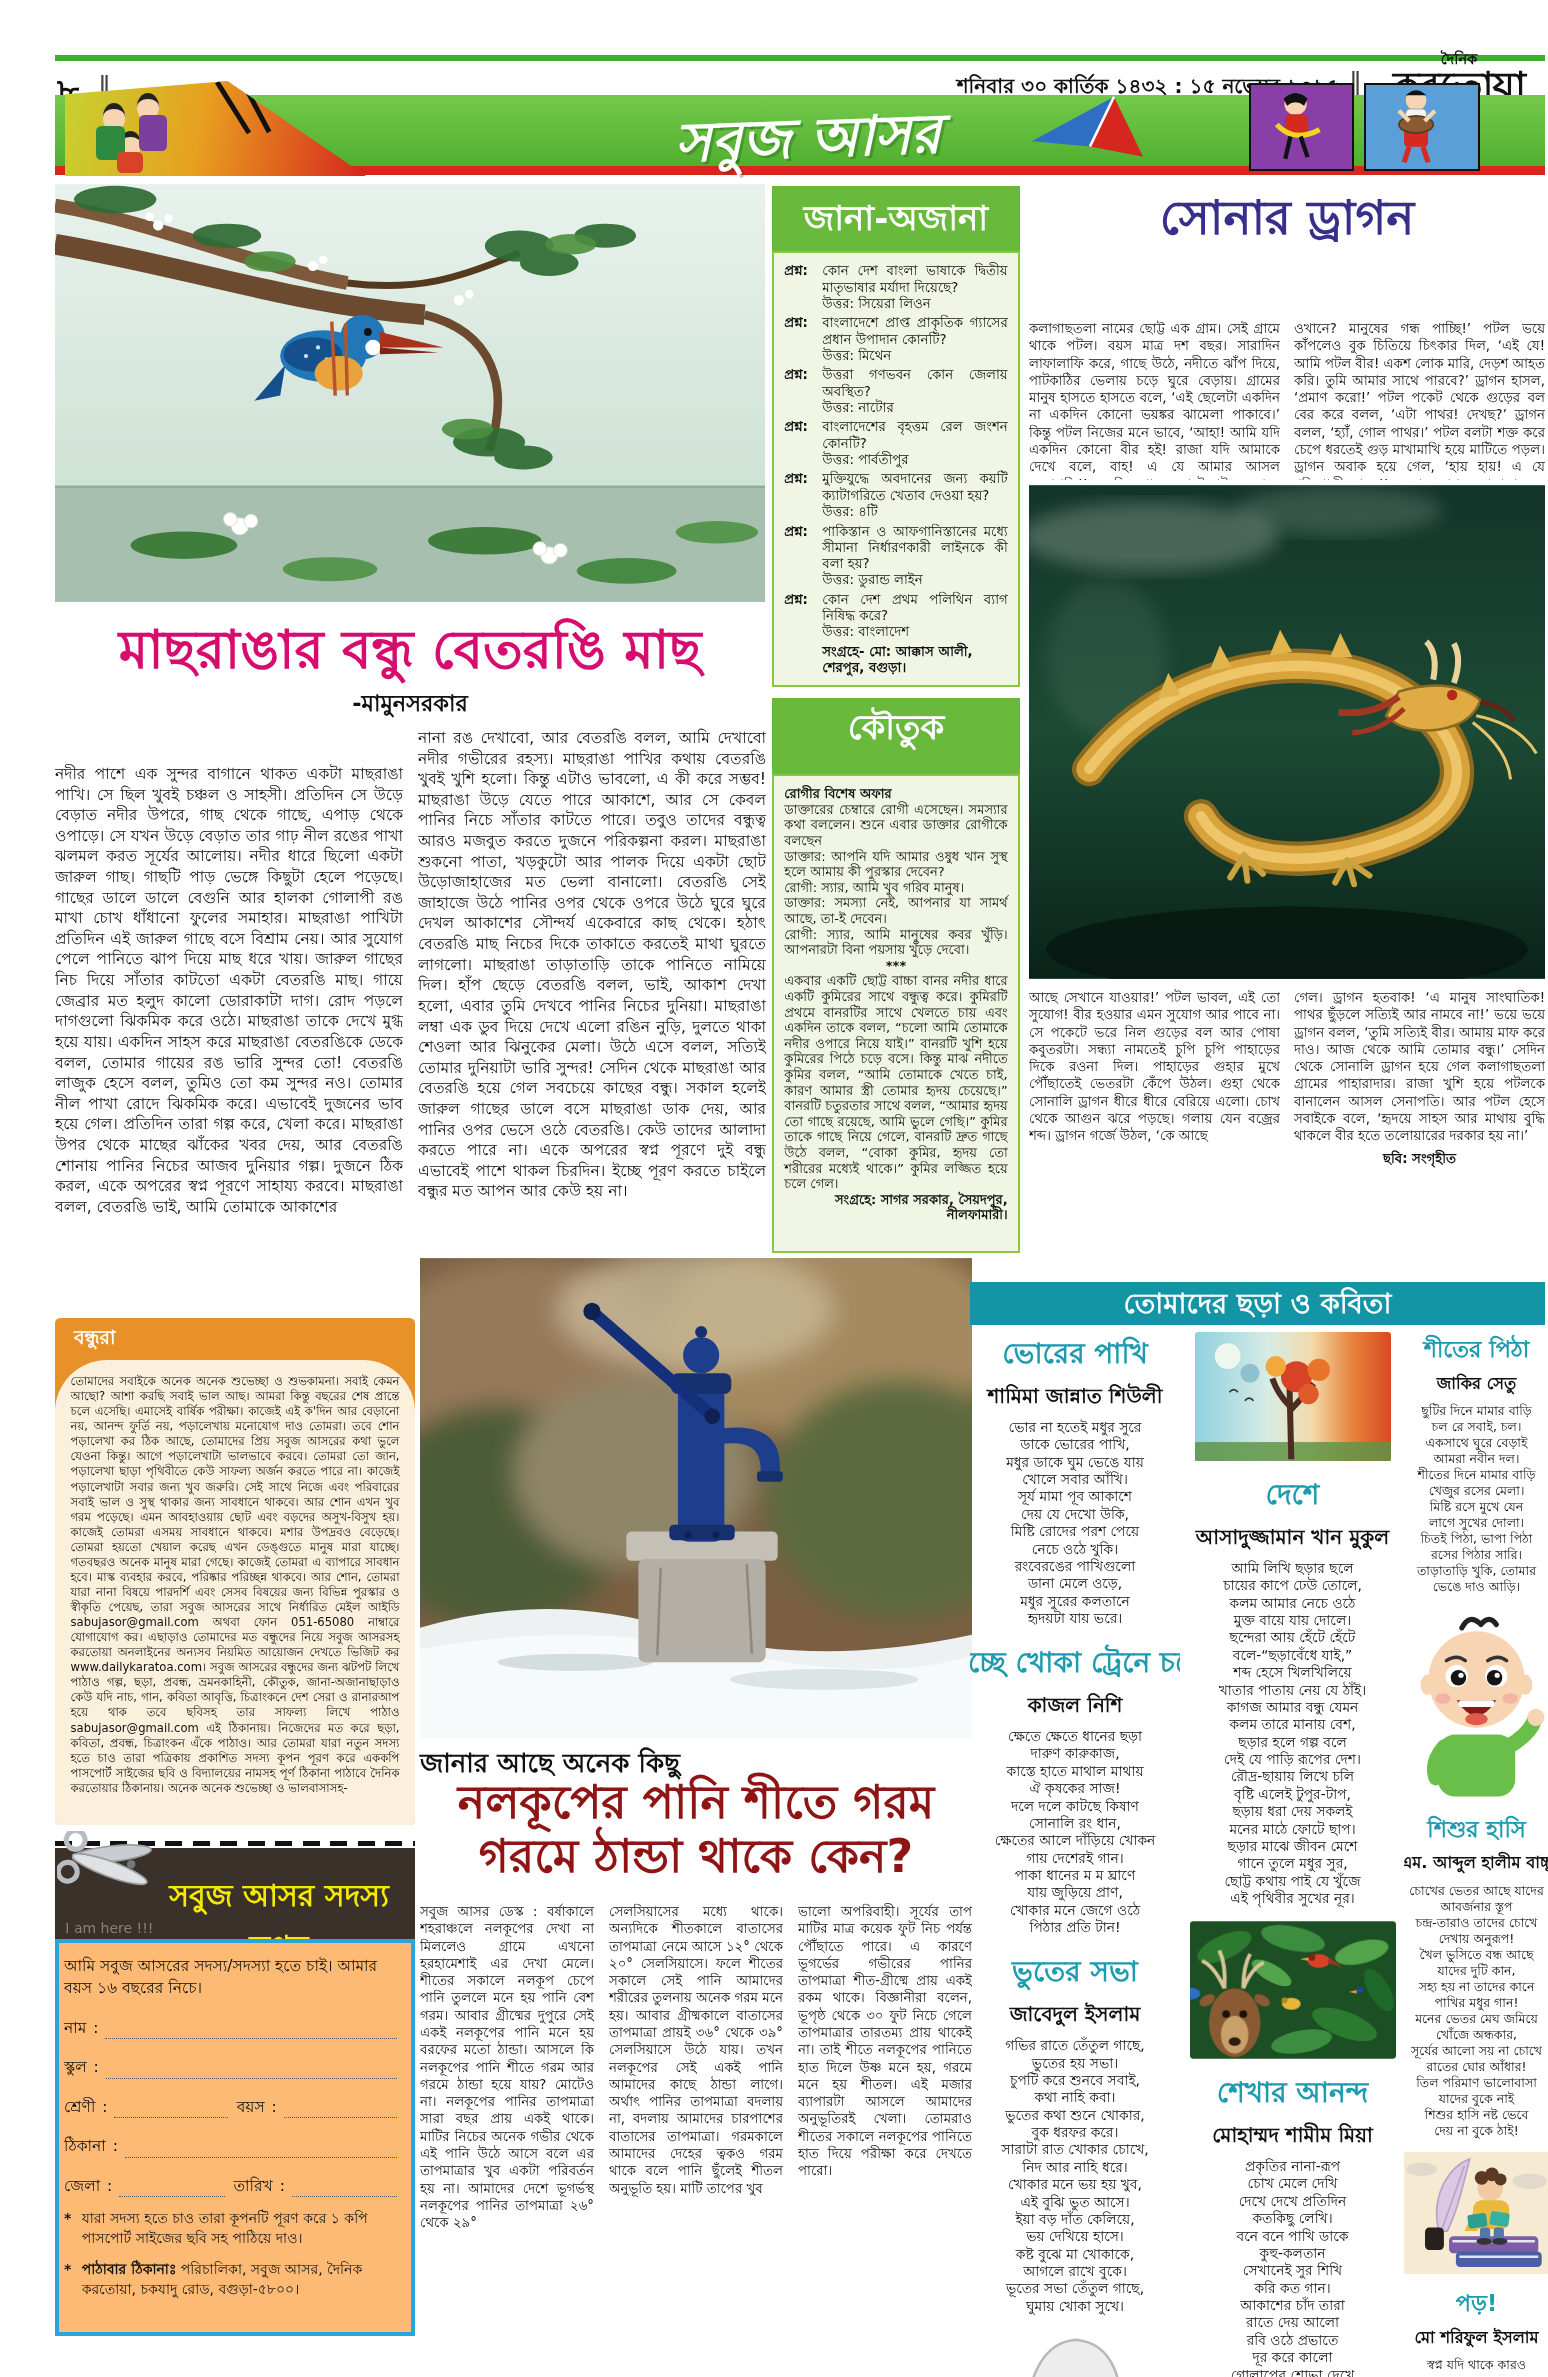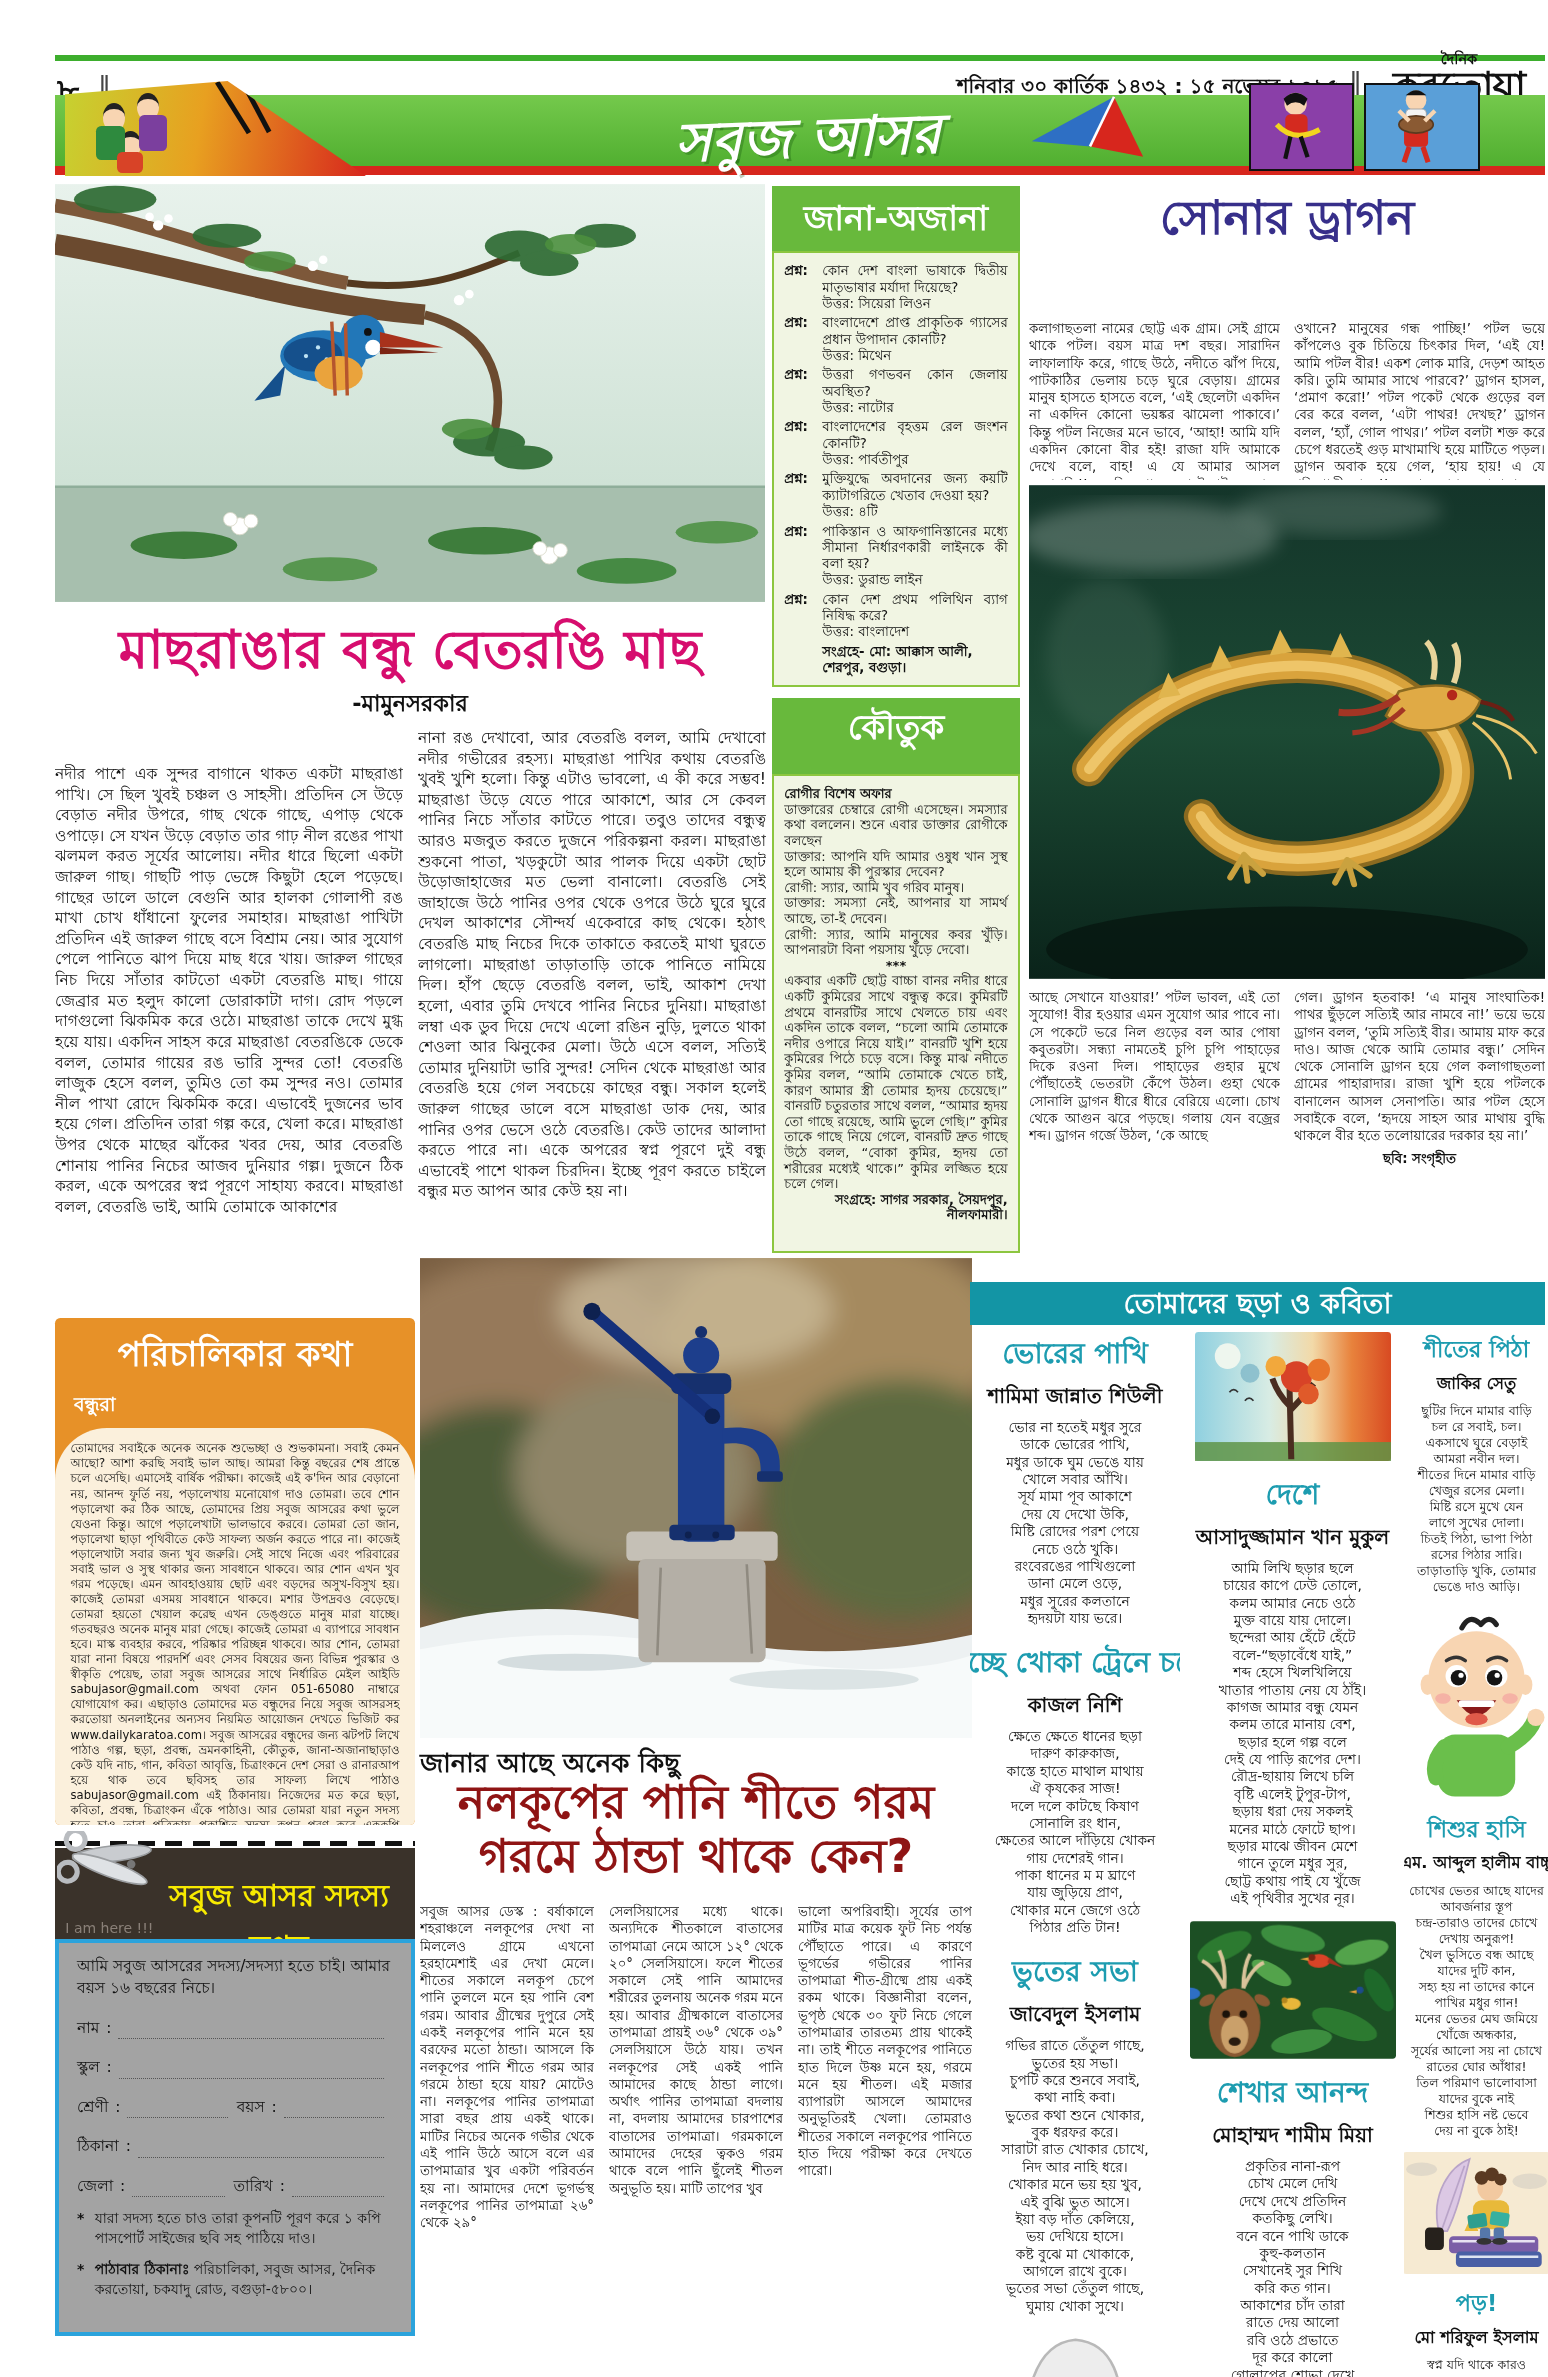--- a/index.html
+++ b/index.html
@@ -69,22 +69,22 @@
   
   .pump-kicker{left:420px;top:1743px;width:552px;font-size:26px;font-weight:800;text-align:left;}
   .pump-title{left:420px;top:1775px;width:552px;font-size:46px;line-height:1.18;font-weight:800;color:#8f1414;text-align:center;}
   .pump-col{top:1903px;width:174px;height:470px;overflow:hidden;font-size:13.3px;line-height:1.3;}
   
   .cp-dashes{left:55px;top:1841px;width:360px;height:5.2px;
      background:repeating-linear-gradient(90deg,#111 0 17px,transparent 17px 27.5px);}
   .cp-head{left:55px;top:1848px;width:360px;height:91px;background:#3a322a;}
   .cp-title{position:absolute;left:95px;top:24px;width:258px;color:#f7ea00;font-size:30px;font-weight:800;text-align:center;}
   .cp-note-tiny{position:absolute;left:10.3px;top:72px;color:#8a8078;font-size:14px;text-align:right;}
-  .cp-body{left:55px;top:1939px;width:360px;height:397px;background:#a3a3a3;border:4.3px solid #2ba3dc;
-     box-sizing:border-box;padding:12px 18px;font-size:15.5px;line-height:1.45;}
+  .cp-body{left:55px;top:1939px;width:360px;height:397px;background:#fdba74;border:4.3px solid #2ba3dc;
+     box-sizing:border-box;padding:12px 5px;font-size:15.5px;line-height:1.45;}
   .cp-row{display:flex;align-items:flex-end;margin-top:17px;}
   .cp-lab{font-weight:400;margin-right:6.9px;}
   .cp-colon{margin-right:6.9px;}
   .cp-line{flex:1;border-bottom:1.7px dotted #555;height:17px;margin-right:8.6px;}
   .cp-note{display:flex;margin-top:12px;font-size:14px;line-height:1.4;}
   .cp-star{font-weight:800;margin-right:10.3px;}
   .cp-bold{font-weight:800;}
   
   .poem-band{left:970px;top:1282px;width:575px;height:43px;background:#1395a5;color:#fff;
      font-size:27.5px;font-weight:800;text-align:center;line-height:43px;}
@@ -365,21 +365,20 @@
     </svg>
   </div>
 
   <div class="abs drag-c3 storytext just">আছে সেখানে যাওয়ার!’ পটল ভাবল, এই তো সুযোগ! বীর হওয়ার এমন সুযোগ আর পাবে না। সে পকেটে ভরে নিল গুড়ের বল আর পোষা কবুতরটা। সন্ধ্যা নামতেই চুপি চুপি পাহাড়ের দিকে রওনা দিল। পাহাড়ের গুহার মুখে পৌঁছাতেই ভেতরটা কেঁপে উঠল। গুহা থেকে সোনালি ড্রাগন ধীরে ধীরে বেরিয়ে এলো। চোখ থেকে আগুন ঝরে পড়ছে। গলায় যেন বজ্রের শব্দ। ড্রাগন গর্জে উঠল, ‘কে আছে</div>
   <div class="abs drag-c4 storytext just">
     <span>গেল। ড্রাগন হতবাক! ‘এ মানুষ সাংঘাতিক! পাথর ছুঁড়লে সত্যিই আর নামবে না!’ ভয়ে ভয়ে ড্রাগন বলল, ‘তুমি সত্যিই বীর। আমায় মাফ করে দাও। আজ থেকে আমি তোমার বন্ধু।’ সেদিন থেকে সোনালি ড্রাগন হয়ে গেল কলাগাছতলা গ্রামের পাহারাদার। রাজা খুশি হয়ে পটলকে বানালেন আসল সেনাপতি। আর পটল হেসে সবাইকে বলে, ‘হৃদয়ে সাহস আর মাথায় বুদ্ধি থাকলে বীর হতে তলোয়ারের দরকার হয় না।’</span>
     <div class="photo-credit">ছবি: সংগৃহীত</div>
   </div>
 
   <div class="abs pk-box">
-    <div class="pk-title">পরিচালিকার কথা</div>
     <div class="pk-salut">বন্ধুরা</div>
     <div class="pk-body just">
       <span>তোমাদের সবাইকে অনেক অনেক শুভেচ্ছা ও শুভকামনা। সবাই কেমন আছো? আশা করছি সবাই ভাল আছ। আমরা কিন্তু বছরের শেষ প্রান্তে চলে এসেছি। এমাসেই বার্ষিক পরীক্ষা। কাজেই এই ক'দিন আর বেড়ানো নয়, আনন্দ ফুর্তি নয়, পড়ালেখায় মনোযোগ দাও তোমরা। তবে শোন পড়ালেখা কর ঠিক আছে, তোমাদের প্রিয় সবুজ আসরের কথা ভুলে যেওনা কিন্তু। আগে পড়ালেখাটা ভালভাবে করবে। তোমরা তো জান, পড়ালেখা ছাড়া পৃথিবীতে কেউ সাফল্য অর্জন করতে পারে না। কাজেই পড়ালেখাটা সবার জন্য খুব জরুরি। সেই সাথে নিজে এবং পরিবারের সবাই ভাল ও সুস্থ থাকার জন্য সাবধানে থাকবে। আর শোন এখন খুব গরম পড়েছে। এমন আবহাওয়ায় ছোট এবং বড়দের অসুখ-বিসুখ হয়। কাজেই তোমরা এসময় সাবধানে থাকবে। মশার উপদ্রবও বেড়েছে। তোমরা হয়তো খেয়াল করেছ এখন ডেঙ্গুতে মানুষ মারা যাচ্ছে। গতবছরও অনেক মানুষ মারা গেছে। কাজেই তোমরা এ ব্যাপারে সাবধান হবে। মাস্ক ব্যবহার করবে, পরিষ্কার পরিচ্ছন্ন থাকবে। আর শোন, তোমরা যারা নানা বিষয়ে পারদর্শি এবং সেসব বিষয়ের জন্য বিভিন্ন পুরস্কার ও স্বীকৃতি পেয়েছ, তারা সবুজ আসরের সাথে নির্ধারিত মেইল আইডি sabujasor@gmail.com অথবা ফোন 051-65080 নাম্বারে যোগাযোগ কর। এছাড়াও তোমাদের মত বন্ধুদের নিয়ে সবুজ আসরসহ করতোয়া অনলাইনের অন্যসব নিয়মিত আয়োজন দেখতে ভিজিট কর www.dailykaratoa.com। সবুজ আসরের বন্ধুদের জন্য ঝটপট লিখে পাঠাও গল্প, ছড়া, প্রবন্ধ, ভ্রমনকাহিনী, কৌতুক, জানা-অজানাছাড়াও কেউ যদি নাচ, গান, কবিতা আবৃত্তি, চিত্রাংকনে দেশ সেরা ও রানারআপ হয়ে থাক তবে ছবিসহ তার সাফল্য লিখে পাঠাও sabujasor@gmail.com এই ঠিকানায়। নিজেদের মত করে ছড়া, কবিতা, প্রবন্ধ, চিত্রাংকন এঁকে পাঠাও। আর তোমরা যারা নতুন সদস্য হতে চাও তারা পত্রিকায় প্রকাশিত সদস্য কূপন পূরণ করে এককপি পাসপোর্ট সাইজের ছবি ও বিদ্যালয়ের নামসহ পূর্ণ ঠিকানা পাঠাবে দৈনিক করতোয়ার ঠিকানায়। অনেক অনেক শুভেচ্ছা ও ভালবাসাসহ-</span>
       
     </div>
   </div>
 
   <div class="abs" style="left:420px;top:1258px;">
     <svg width="552" height="480" viewBox="0 0 642 558">
       <defs>

